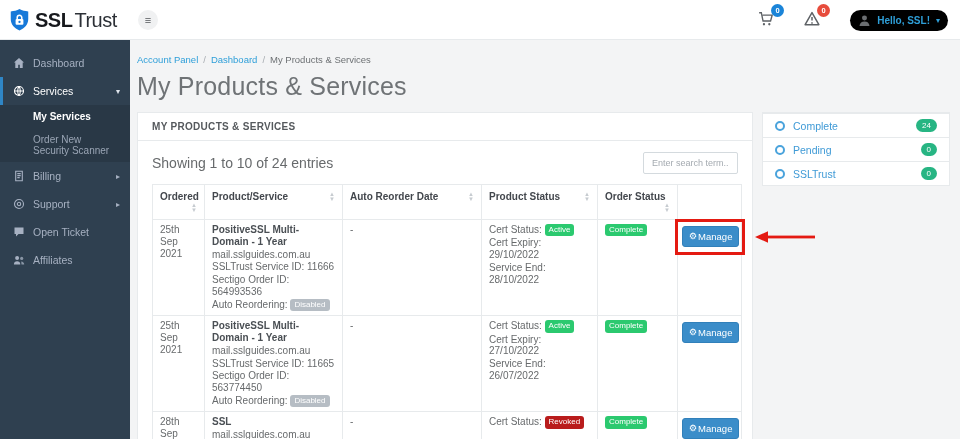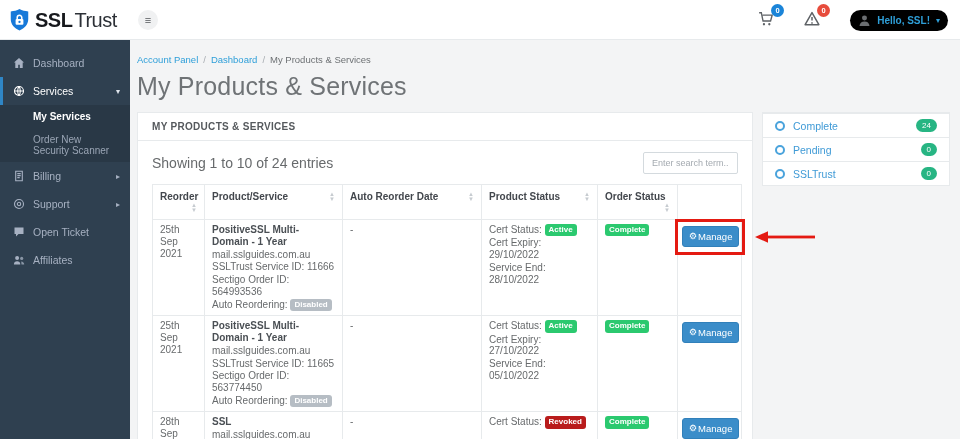--- a/index.html
+++ b/index.html
@@ -55,21 +55,21 @@
 
   
   table { table-layout:fixed; width:100%; border-collapse:collapse; }
   th, td { border:1px solid #e7eaec; text-align:left; vertical-align:top; }
   th { font-size:10px; font-weight:bold; color:#43474d; padding:6px 7px; white-space:nowrap; overflow:hidden; }
   td { font-size:10px; color:#676a6c; padding:4px 7px; line-height:1.18; }
   col.c1{width:52px} col.c2{width:138px} col.c3{width:139px} col.c4{width:116px} col.c5{width:80px} col.c6{width:64px}
   .sort { float:right; display:inline-flex; flex-direction:column; font-style:normal; font-size:6px; line-height:5px; color:#c6cbd0; margin-left:3px; margin-top:1px; }
   .prod-name { font-weight:bold; color:#4a4f54; }
   .line { margin-top:1px; }
-  .badge { display:inline-block; color:#fff; font-size:8px; font-weight:bold; padding:1px 4px; border-radius:3px; line-height:1.3; vertical-align:1px; }
+  .badge { display:inline-block; color:#fff; font-size:8px; font-weight:normal; padding:1px 4px; border-radius:3px; line-height:1.3; vertical-align:1px; }
   .badge-green { background:#2bc96f; }
   .badge-amber { background:#b91c1c; }
   .badge-grey { background:#b6bdc4; }
   .manage-cell { text-align:center; padding:6px 4px; }
   .annot { position:relative; display:inline-block; }
   .btn-manage { display:inline-flex; align-items:center; gap:1px; background:#3b8dc9; border:1px solid #3180ba; color:#fff; font-size:9.5px; font-family:inherit; padding:4px 6px; border-radius:3px; cursor:pointer; }
   .gear { font-size:9px; line-height:1; }
   .red-box { position:absolute; left:-7px; right:-6px; top:-7px; bottom:-8px; border:3px solid #e41a12; z-index:30; pointer-events:none; }
   .red-arrow { position:absolute; left:calc(100% + 16px); top:50%; transform:translateY(-50%); z-index:30; pointer-events:none; }
 
@@ -202,21 +202,21 @@
             <colgroup>
                 <col class="c1">
                 <col class="c2">
                 <col class="c3">
                 <col class="c4">
                 <col class="c5">
                 <col class="c6">
               </colgroup>
             <thead>
               <tr>
-                <th><span>Reorder</span><i class="sort">
+                <th><span>Ordered</span><i class="sort">
                       <span>▲</span>
                       <span>▼</span>
                     </i></th>
                 <th><span>Product/Service</span><i class="sort">
                       <span>▲</span>
                       <span>▼</span>
                     </i></th>
                 <th><span>Auto Reorder Date</span><i class="sort">
                       <span>▲</span>
                       <span>▼</span>
@@ -271,21 +271,21 @@
                   <div class="prod-name">PositiveSSL Multi-Domain - 1 Year</div>
                   <div class="line">mail.sslguides.com.au</div>
                   <div class="line">SSLTrust Service ID: 11665</div>
                   <div class="line">Sectigo Order ID: 563774450</div>
                   <div class="line"><span>Auto Reordering:</span> <span class="badge badge-grey">Disabled</span></div>
                 </td>
                 <td>-</td>
                 <td>
                   <div><span>Cert Status:</span> <span class="badge badge-green">Active</span></div>
                   <div class="line">Cert Expiry: 27/10/2022</div>
-                  <div class="line">Service End: 05/10/2022</div>
+                  <div class="line">Service End: 26/07/2022</div>
                 </td>
                 <td><span class="badge badge-green">Complete</span></td>
                 <td class="manage-cell">
                   <button class="btn-manage">
                       <span class="gear">⚙</span>
                       <span>Manage</span>
                     </button>
                 </td>
               </tr>
 

